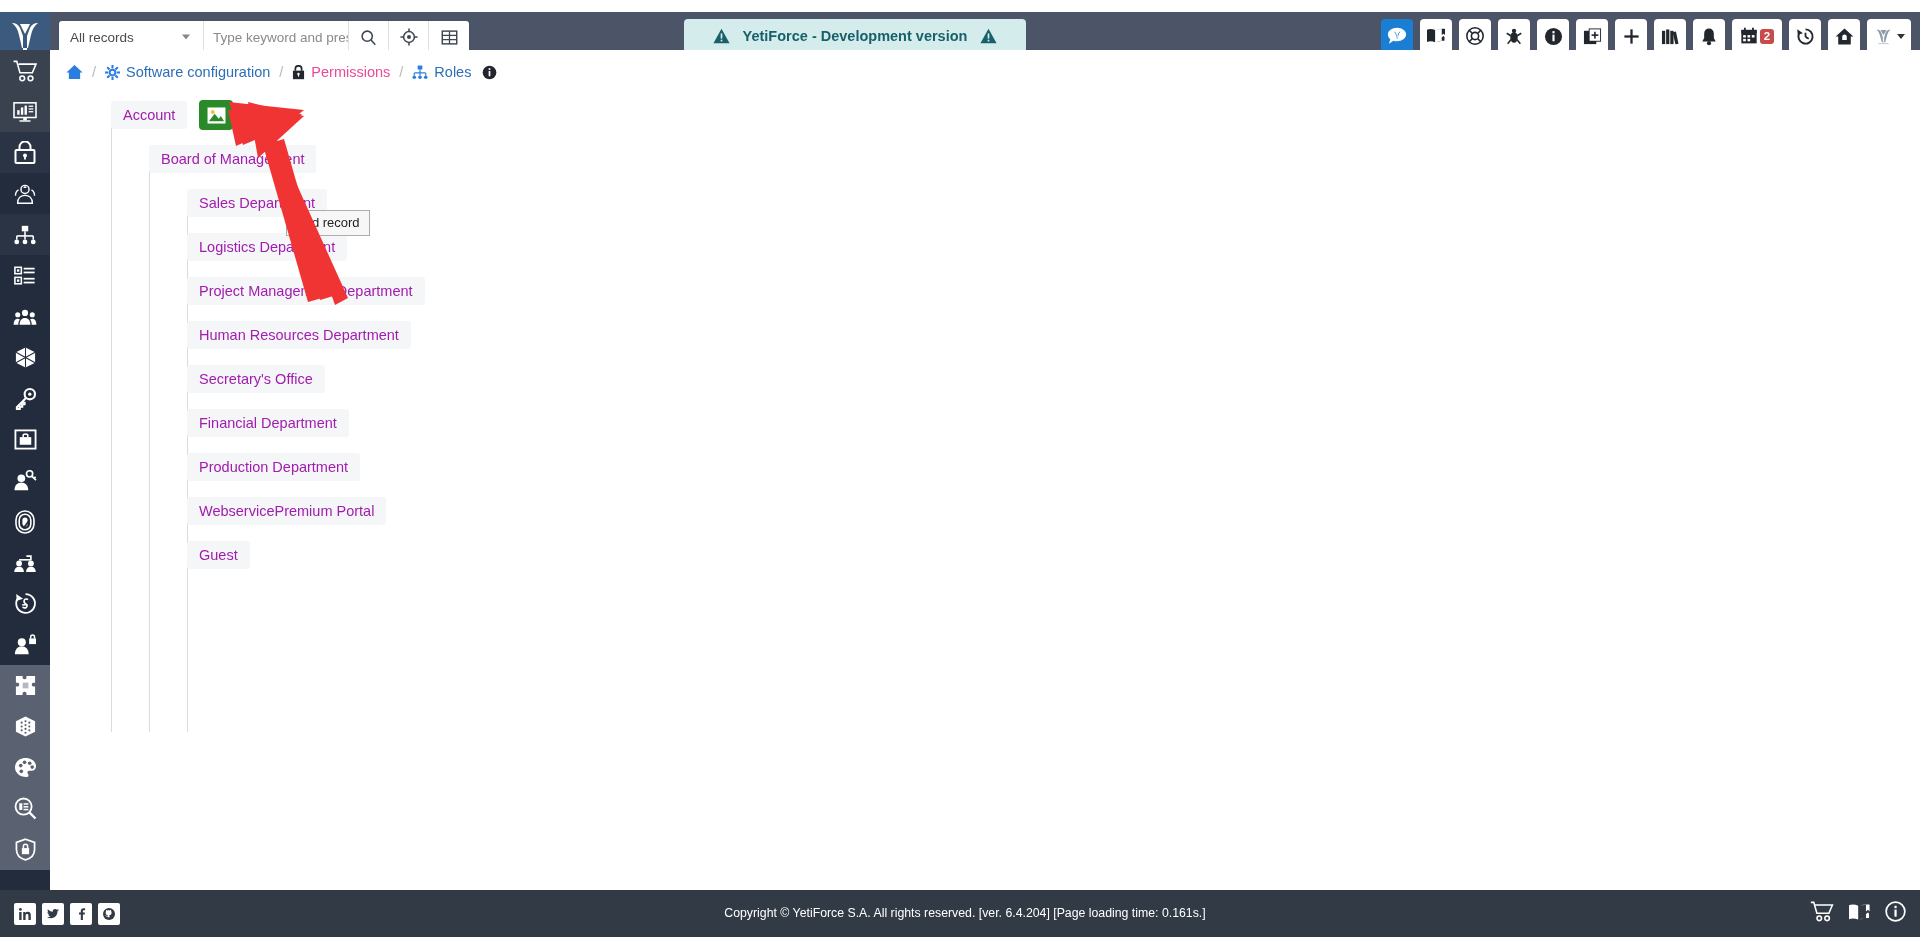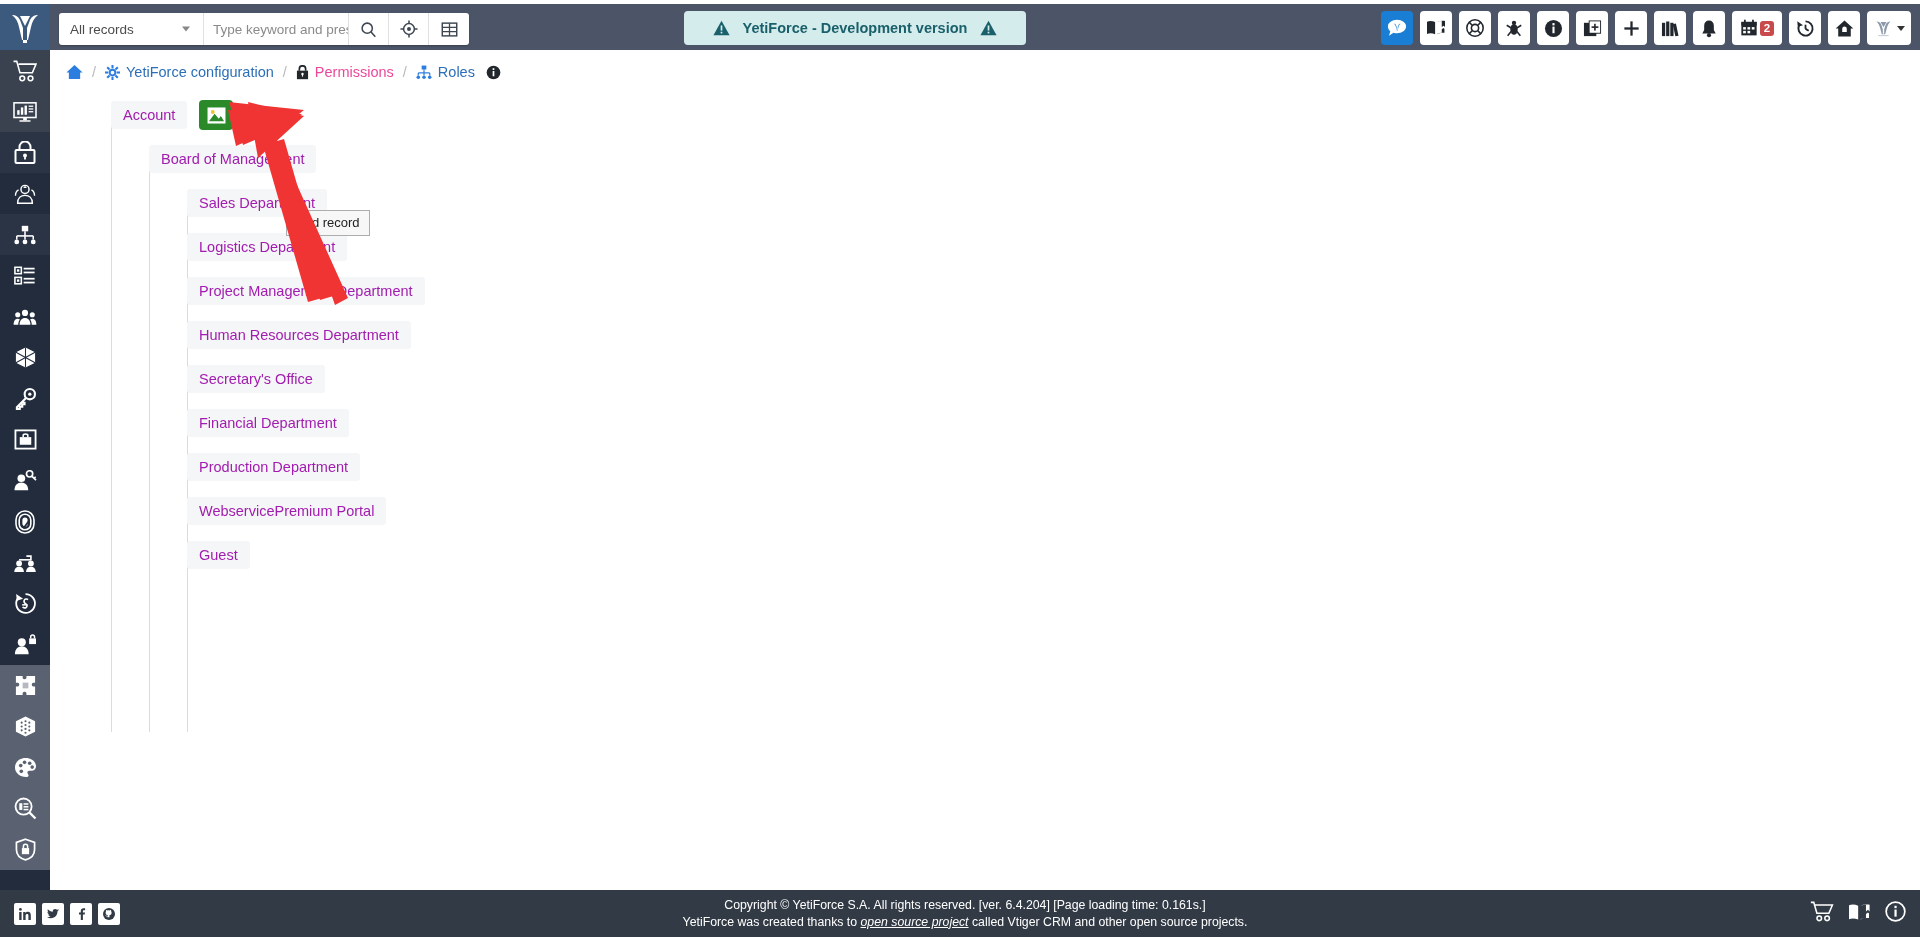--- a/index.html
+++ b/index.html
@@ -6,21 +6,21 @@
   html, body {
     width: 1920px; height: 937px;
     font-family: "Liberation Sans", sans-serif;
     overflow: hidden;
     background: #ffffff;
   }
   body { position: relative; }
 
   
   .topbar {
-    position: absolute; top: 4px; left: 0; width: 1920px; height: 50px;
+    position: absolute; top: 12px; left: 0; width: 1920px; height: 50px;
     background: #4c5568;
     display: flex; align-items: center;
   }
   .logo-box {
     width: 50px; height: 50px; background: #3b5a7e;
     display: flex; align-items: center; justify-content: center;
     flex: 0 0 50px;
   }
   .logo-y { width: 28px; height: 30px; }
 
@@ -546,21 +546,21 @@
           <rect x="6.9" y="0" width="2.2" height="3.6"></rect>
           <rect x="6.9" y="12.4" width="2.2" height="3.6"></rect>
           <rect x="0" y="6.9" width="3.6" height="2.2"></rect>
           <rect x="12.4" y="6.9" width="3.6" height="2.2"></rect>
           <rect x="6.9" y="0" width="2.2" height="3.6" transform="rotate(45 8 8)"></rect>
           <rect x="6.9" y="12.4" width="2.2" height="3.6" transform="rotate(45 8 8)"></rect>
           <rect x="0" y="6.9" width="3.6" height="2.2" transform="rotate(45 8 8)"></rect>
           <rect x="12.4" y="6.9" width="3.6" height="2.2" transform="rotate(45 8 8)"></rect>
         </g>
       </svg>
-      <span>YetiForce configuration</span>
+      <span>Software configuration</span>
     </span>
     <span class="sep">/</span>
     <span class="crumb dark">
       <svg width="13" height="15" viewBox="0 0 14 16">
         <path d="M3.6 6 L3.6 4.2 A3.4 3.4 0 0 1 10.4 4.2 L10.4 6" fill="none" stroke="#22272e" stroke-width="1.8"></path>
         <rect x="1" y="6" width="12" height="9.2" fill="#22272e"></rect>
         <circle cx="7" cy="9.6" r="1.3" fill="#fff"></circle>
         <rect x="6.4" y="9.6" width="1.2" height="2.8" fill="#fff"></rect>
       </svg>
       <span>Permissions</span>
@@ -719,23 +719,20 @@
     <span class="sq">
       <svg width="14" height="14" viewBox="0 0 14 14">
         <circle cx="7" cy="7" r="6" fill="#323a45"></circle>
         <path d="M5.4 12.2 L5.4 10.6 C5.4 10.1 5.2 9.8 5 9.6 C6.4 9.45 7.9 8.9 7.9 6.5 C7.9 5.8 7.66 5.25 7.3 4.85 C7.36 4.7 7.55 4.1 7.24 3.3 C7.24 3.3 6.76 3.15 5.68 3.88 C5.24 3.75 4.76 3.7 4.28 3.7 C3.8 3.7 3.32 3.75 2.88 3.88 C1.8 3.15 1.32 3.3 1.32 3.3 C1.01 4.1 1.2 4.7 1.26 4.85 C0.9 5.25 0.66 5.8 0.66 6.5 C0.66 8.9 2.16 9.45 3.56 9.6 C3.38 9.75 3.22 10.03 3.16 10.44 C2.8 10.6 1.9 10.87 1.36 9.94 C1.36 9.94 1.04 9.36 0.44 9.32 C0.44 9.32 -0.14 9.31 0.4 9.68 C0.4 9.68 0.79 9.86 1.06 10.55 C1.06 10.55 1.4 11.6 3.14 11.22 L3.14 12.2 Z" fill="#fff" transform="translate(3.1,0.3) scale(0.82)"></path>
       </svg>
     </span>
   </div>
 
   <div class="copy">
     <div>Copyright © YetiForce S.A. All rights reserved. [ver. 6.4.204] [Page loading time: 0.161s.]</div>
-    <div>
-      <span>YetiForce was created thanks to </span><a href="#">open source project</a><span> called Vtiger CRM and other open source projects.</span>
-    </div>
   </div>
 
   <div class="fright">
     <span class="fr-ic">
       <svg width="24" height="21" viewBox="0 0 26 23">
         <path d="M0.8 1.5 L4 1.5 L7.4 13.5 L20.5 13.5 L24.4 4.4 L5.6 4.4" fill="none" stroke="#fff" stroke-width="1.7"></path>
         <circle cx="10" cy="19" r="2.5" fill="none" stroke="#fff" stroke-width="1.7"></circle>
         <circle cx="18.6" cy="19" r="2.5" fill="none" stroke="#fff" stroke-width="1.7"></circle>
       </svg>
     </span>

